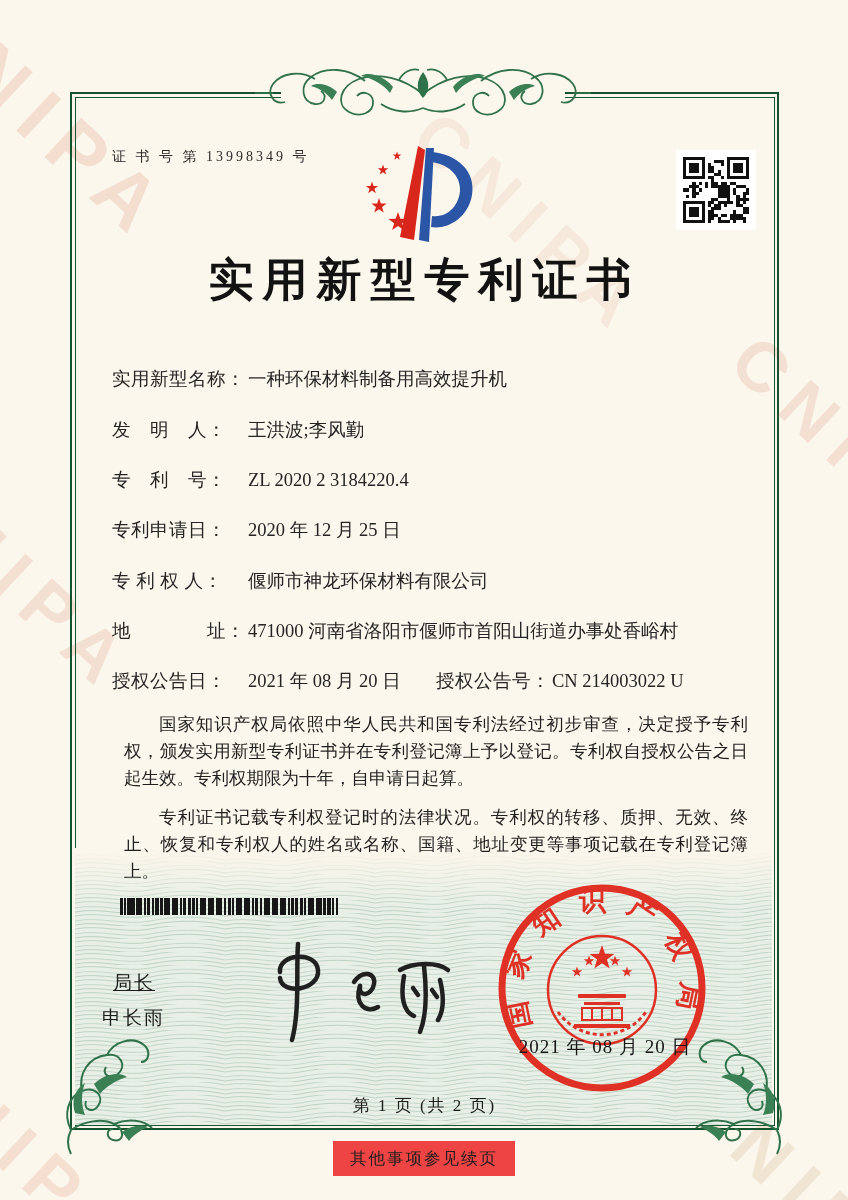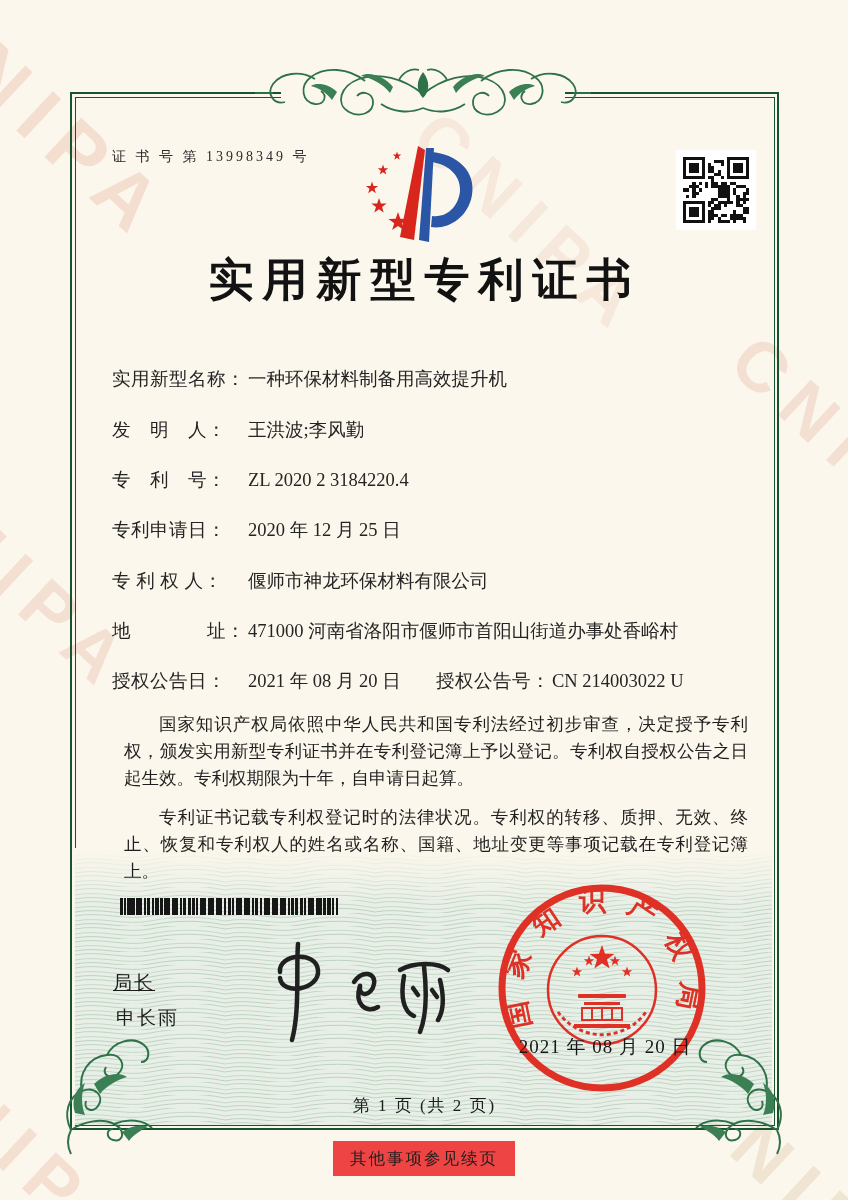--- a/index.html
+++ b/index.html
@@ -47,21 +47,21 @@
              line-height:27px;color:#1f1f1f;text-align:justify;}
   .body-text p{margin:12px;text-indent:2em;}
 
   
   .barcode{position:absolute;left:120px;top:898px;width:218px;height:17px;
       background-image:
         repeating-linear-gradient(90deg,#161616 0 2px,transparent 2px 4px),
         repeating-linear-gradient(90deg,#161616 0 3px,transparent 3px 9px),
         repeating-linear-gradient(90deg,#161616 0 1px,transparent 1px 7px);}
   .signer-title{position:absolute;left:113px;top:970px;font-size:19px;letter-spacing:2px;color:#1c1c1c;text-decoration:underline;}
-  .signer-name{position:absolute;left:116px;top:1005px;font-size:19px;letter-spacing:2px;color:#1c1c1c;}
+  .signer-name{position:absolute;left:102px;top:1005px;font-size:19px;letter-spacing:2px;color:#1c1c1c;}
   .signature{position:absolute;left:242px;top:940px;}
   .seal{position:absolute;left:492px;top:878px;width:220px;height:220px;opacity:.95;}
   .seal-date{position:absolute;left:505px;top:1034px;width:200px;text-align:center;
              font-size:19px;letter-spacing:1px;color:#171717;}
   .page-info{position:absolute;left:70px;top:1094px;width:709px;text-align:center;
              font-size:17px;letter-spacing:2px;color:#1e1e1e;}
   .note-box{position:absolute;left:333px;top:1141px;width:182px;height:35px;background:#ef4444;
             display:flex;align-items:center;justify-content:center;font-size:16.5px;
             letter-spacing:2px;color:#1e1e1e;}
 

